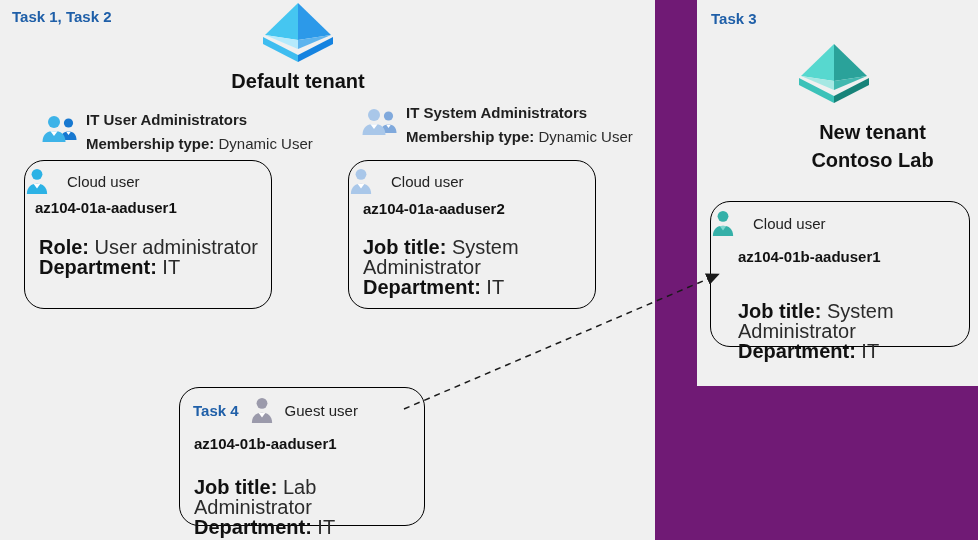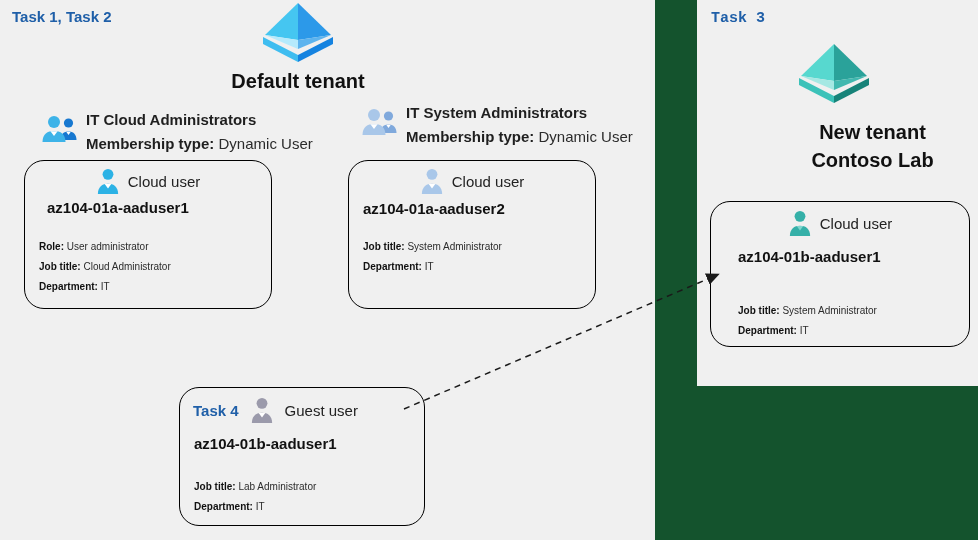--- a/index.html
+++ b/index.html
@@ -1,33 +1,33 @@
 <!DOCTYPE html>
 <html><head>
 <meta charset="utf-8">
 <style>
   html,body{margin:0;padding:0;background:#ffffff;}
   body{font-family:"Liberation Sans", sans-serif;color:#1f1f1f;}
-  .canvas{position:relative;width:978px;height:540px;background:#14532d;overflow:hidden;}
+  .canvas{position:relative;width:978px;height:540px;background:#701a75;overflow:hidden;}
   .panel{position:absolute;background:#f0f0f0;}
   .panel-left{left:0;top:0;width:655px;height:540px;}
   .panel-right{left:697px;top:0;width:281px;height:386px;}
   .abs{position:absolute;}
   .task-label{color:#1f5fa8;font-weight:bold;font-size:15px;}
   .tenant-title{font-weight:bold;font-size:20px;color:#111;text-align:center;}
   .group-header{display:flex;align-items:flex-start;}
   .group-text{font-size:15px;line-height:24px;}
   .group-name{font-weight:bold;}
   .member-label{font-weight:bold;}
   .member-value{font-weight:normal;color:#2b2b2b;margin-top:36px;}
   .card{position:absolute;border:1.6px solid #000;border-radius:20px;background:transparent;}
-  .card-header{position:absolute;left:0;right:0;display:flex;align-items:center;justify-content:center;gap:8px;font-size:15px;color:#222;}
+  .card-header{position:absolute;left:0;right:0;display:flex;align-items:center;justify-content:flex-start;gap:18px;font-size:15px;color:#222;}
   .card-header.left-align{justify-content:flex-start;padding-left:13px;}
   .user-name{position:absolute;font-weight:bold;font-size:15px;color:#111;}
-  .fields{position:absolute;font-size:10px;line-height:20px;color:#2b2b2b;}
+  .fields{position:absolute;font-size:20px;line-height:20px;color:#2b2b2b;}
   .fl{font-weight:bold;color:#111;}
   .icon-svg{display:block;}
   .person .body,.person .head{stroke:none;}
   .person-cyan .fillpart{fill:#2cb2e5;}
   .person-pale .fillpart{fill:#a9c7e9;}
   .person-gray .fillpart{fill:#9b9aab;}
   .person-teal .fillpart{fill:#35b0a8;}
   .group-g1 .front{fill:#3db3e8;} .group-g1 .back{fill:#1778d0;}
   .group-g2 .front{fill:#a9c7e9;} .group-g2 .back{fill:#80a9dc;}
   .group-g3 .front{fill:#a2a1b5;} .group-g3 .back{fill:#5a5975;}
@@ -56,21 +56,21 @@
     <div class="abs group-header" style="left:42px;top:108px;">
       <svg class="icon-svg group-g1" width="36" height="32" viewBox="0 0 36 30" style="margin-top:5px;">
         <circle class="back" cx="26.5" cy="9" r="4.6"></circle>
         <path class="back" d="M18.5,26 C18.5,20 22,17.5 26.5,17.5 C31,17.5 34.5,20 34.5,26 Z"></path>
         <polygon points="24.2,17.8 26.5,21 28.8,17.8" fill="#ffffff"></polygon>
         <circle class="front" cx="12" cy="8" r="6"></circle>
         <path class="front" d="M0.5,28 C0.5,20 5.5,17 12,17 C18.5,17 23.5,20 23.5,28 Z"></path>
         <polygon points="8.4,17.3 12,22 15.6,17.3" fill="#ffffff"></polygon>
       </svg>
       <div class="group-text" style="margin-left:8px;">
-        <div class="group-name">IT Cloud Administrators</div>
+        <div class="group-name">IT User Administrators</div>
         <div><span class="member-label">Membership type:</span> <span class="member-value">Dynamic User</span></div>
       </div>
     </div>
 
     <div class="abs group-header" style="left:362px;top:101px;">
       <svg class="icon-svg group-g2" width="36" height="32" viewBox="0 0 36 30" style="margin-top:5px;">
         <circle class="back" cx="26.5" cy="9" r="4.6"></circle>
         <path class="back" d="M18.5,26 C18.5,20 22,17.5 26.5,17.5 C31,17.5 34.5,20 34.5,26 Z"></path>
         <polygon points="24.2,17.8 26.5,21 28.8,17.8" fill="#ffffff"></polygon>
         <circle class="front" cx="12" cy="8" r="6"></circle>
@@ -85,24 +85,23 @@
 
     <div class="card" style="left:24px;top:160px;width:246px;height:147px;">
       <div class="card-header" style="top:7px;">
         <svg class="icon-svg person person-cyan" width="24" height="27" viewBox="0 0 24 28">
           <circle class="fillpart head" cx="12" cy="6.6" r="5.6"></circle>
           <path class="fillpart body" d="M1.5,27 C1.5,19.5 6,16.3 12,16.3 C18,16.3 22.5,19.5 22.5,27 Z"></path>
           <polygon points="8.6,16.6 12,21.3 15.4,16.6" fill="#ffffff"></polygon>
         </svg>
         <span>Cloud user</span>
       </div>
-      <div class="user-name" style="left:22px;top:38px;">az104-01a-aaduser1</div>
+      <div class="user-name" style="left:10px;top:38px;">az104-01a-aaduser1</div>
       <div class="fields" style="left:14px;top:76px;">
         <div><span class="fl">Role:</span> <span>User administrator</span></div>
-        <div><span class="fl">Job title:</span> <span>Cloud Administrator</span></div>
         <div><span class="fl">Department:</span> <span>IT</span></div>
       </div>
     </div>
 
     <div class="card" style="left:348px;top:160px;width:246px;height:147px;">
       <div class="card-header" style="top:7px;">
         <svg class="icon-svg person person-pale" width="24" height="27" viewBox="0 0 24 28">
           <circle class="fillpart head" cx="12" cy="6.6" r="5.6"></circle>
           <path class="fillpart body" d="M1.5,27 C1.5,19.5 6,16.3 12,16.3 C18,16.3 22.5,19.5 22.5,27 Z"></path>
           <polygon points="8.6,16.6 12,21.3 15.4,16.6" fill="#ffffff"></polygon>
@@ -131,21 +130,21 @@
       <div class="fields" style="left:14px;top:89px;">
         <div><span class="fl">Job title:</span> <span>Lab Administrator</span></div>
         <div><span class="fl">Department:</span> <span>IT</span></div>
       </div>
     </div>
 
   </div>
 
   <div class="panel panel-right">
 
-    <div class="abs task-label" style="left:14px;top:10px;font-family:Liberation Mono, monospace;">Task 3</div>
+    <div class="abs task-label" style="left:14px;top:10px;">Task 3</div>
 
     <svg class="abs icon-svg" style="left:98px;top:41px;" width="78" height="66" viewBox="0 0 78 62">
       <polygon points="39,1 6,33 39,38" fill="#57d8cf"></polygon>
       <polygon points="39,1 72,33 39,38" fill="#2aa29a"></polygon>
       <polygon points="6,33 39,47 39,38" fill="#a5e8e3"></polygon>
       <polygon points="72,33 39,47 39,38" fill="#41b8af"></polygon>
       <polygon points="4,35 39,53 39,60 4,42" fill="#3cc2b9"></polygon>
       <polygon points="74,35 39,53 39,60 74,42" fill="#178379"></polygon>
     </svg>
 

